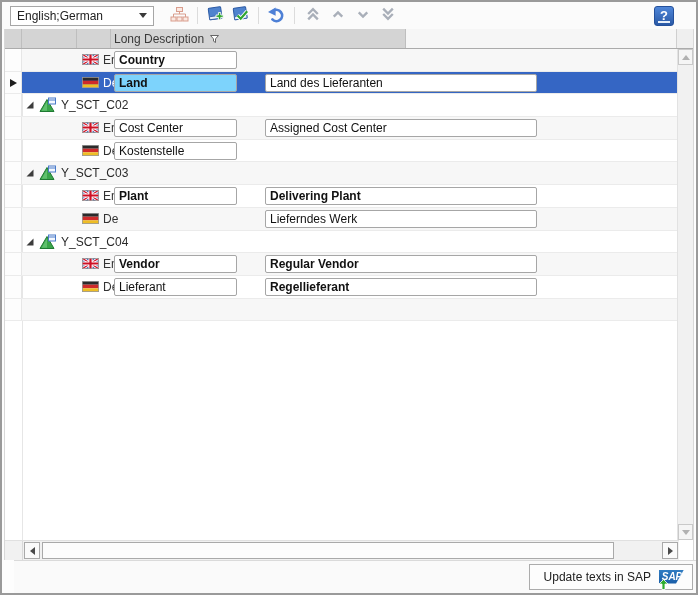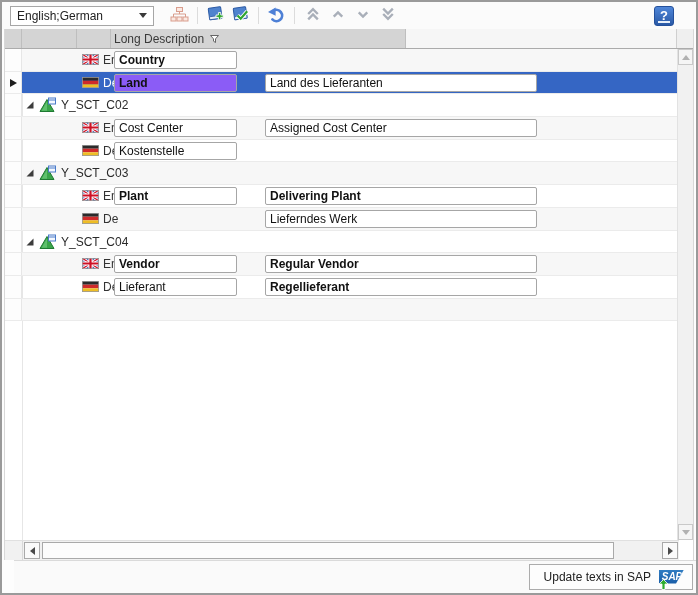--- a/index.html
+++ b/index.html
@@ -48,21 +48,21 @@
   .gicon{position:absolute;left:34px;top:3px;line-height:0;}
   .glabel{position:absolute;left:56px;top:4px;color:#2a2a2a;}
   .flag{position:absolute;left:77px;top:5px;line-height:0;}
   .langlbl{position:absolute;left:98px;top:4px;color:#333;}
   .selected .langlbl{color:#fff;}
   .row input{position:absolute;top:2px;height:18px;border:1px solid #a6a6a6;border-radius:2px;padding:0 4px;
              font-family:"Liberation Sans",sans-serif;font-size:12px;color:#111;background:#fff;box-sizing:border-box;}
   .short-input{left:109px;width:123px;}
   .long-input{left:260px;width:272px;}
   .row input.bold{font-weight:bold;}
-  .row input.modified{background:#8b5cf6;}
+  .row input.modified{background:#7dd3fc;}
 
   
   .vscroll{position:absolute;top:20px;right:0;width:16px;bottom:20px;background:#f1f1f1;
            border-left:1px solid #e2e2e2;box-sizing:border-box;}
   .vs-btn{position:absolute;left:0;width:15px;height:16px;background:#f5f5f5;border:1px solid #c9c9c9;
           box-sizing:border-box;display:flex;align-items:center;justify-content:center;}
   .vs-up{top:0;} .vs-down{bottom:0;}
   .tri-up-g{width:0;height:0;border-left:4px solid transparent;border-right:4px solid transparent;border-bottom:5px solid #b1b1b1;}
   .tri-down-g{width:0;height:0;border-left:4px solid transparent;border-right:4px solid transparent;border-top:5px solid #b1b1b1;}
 

